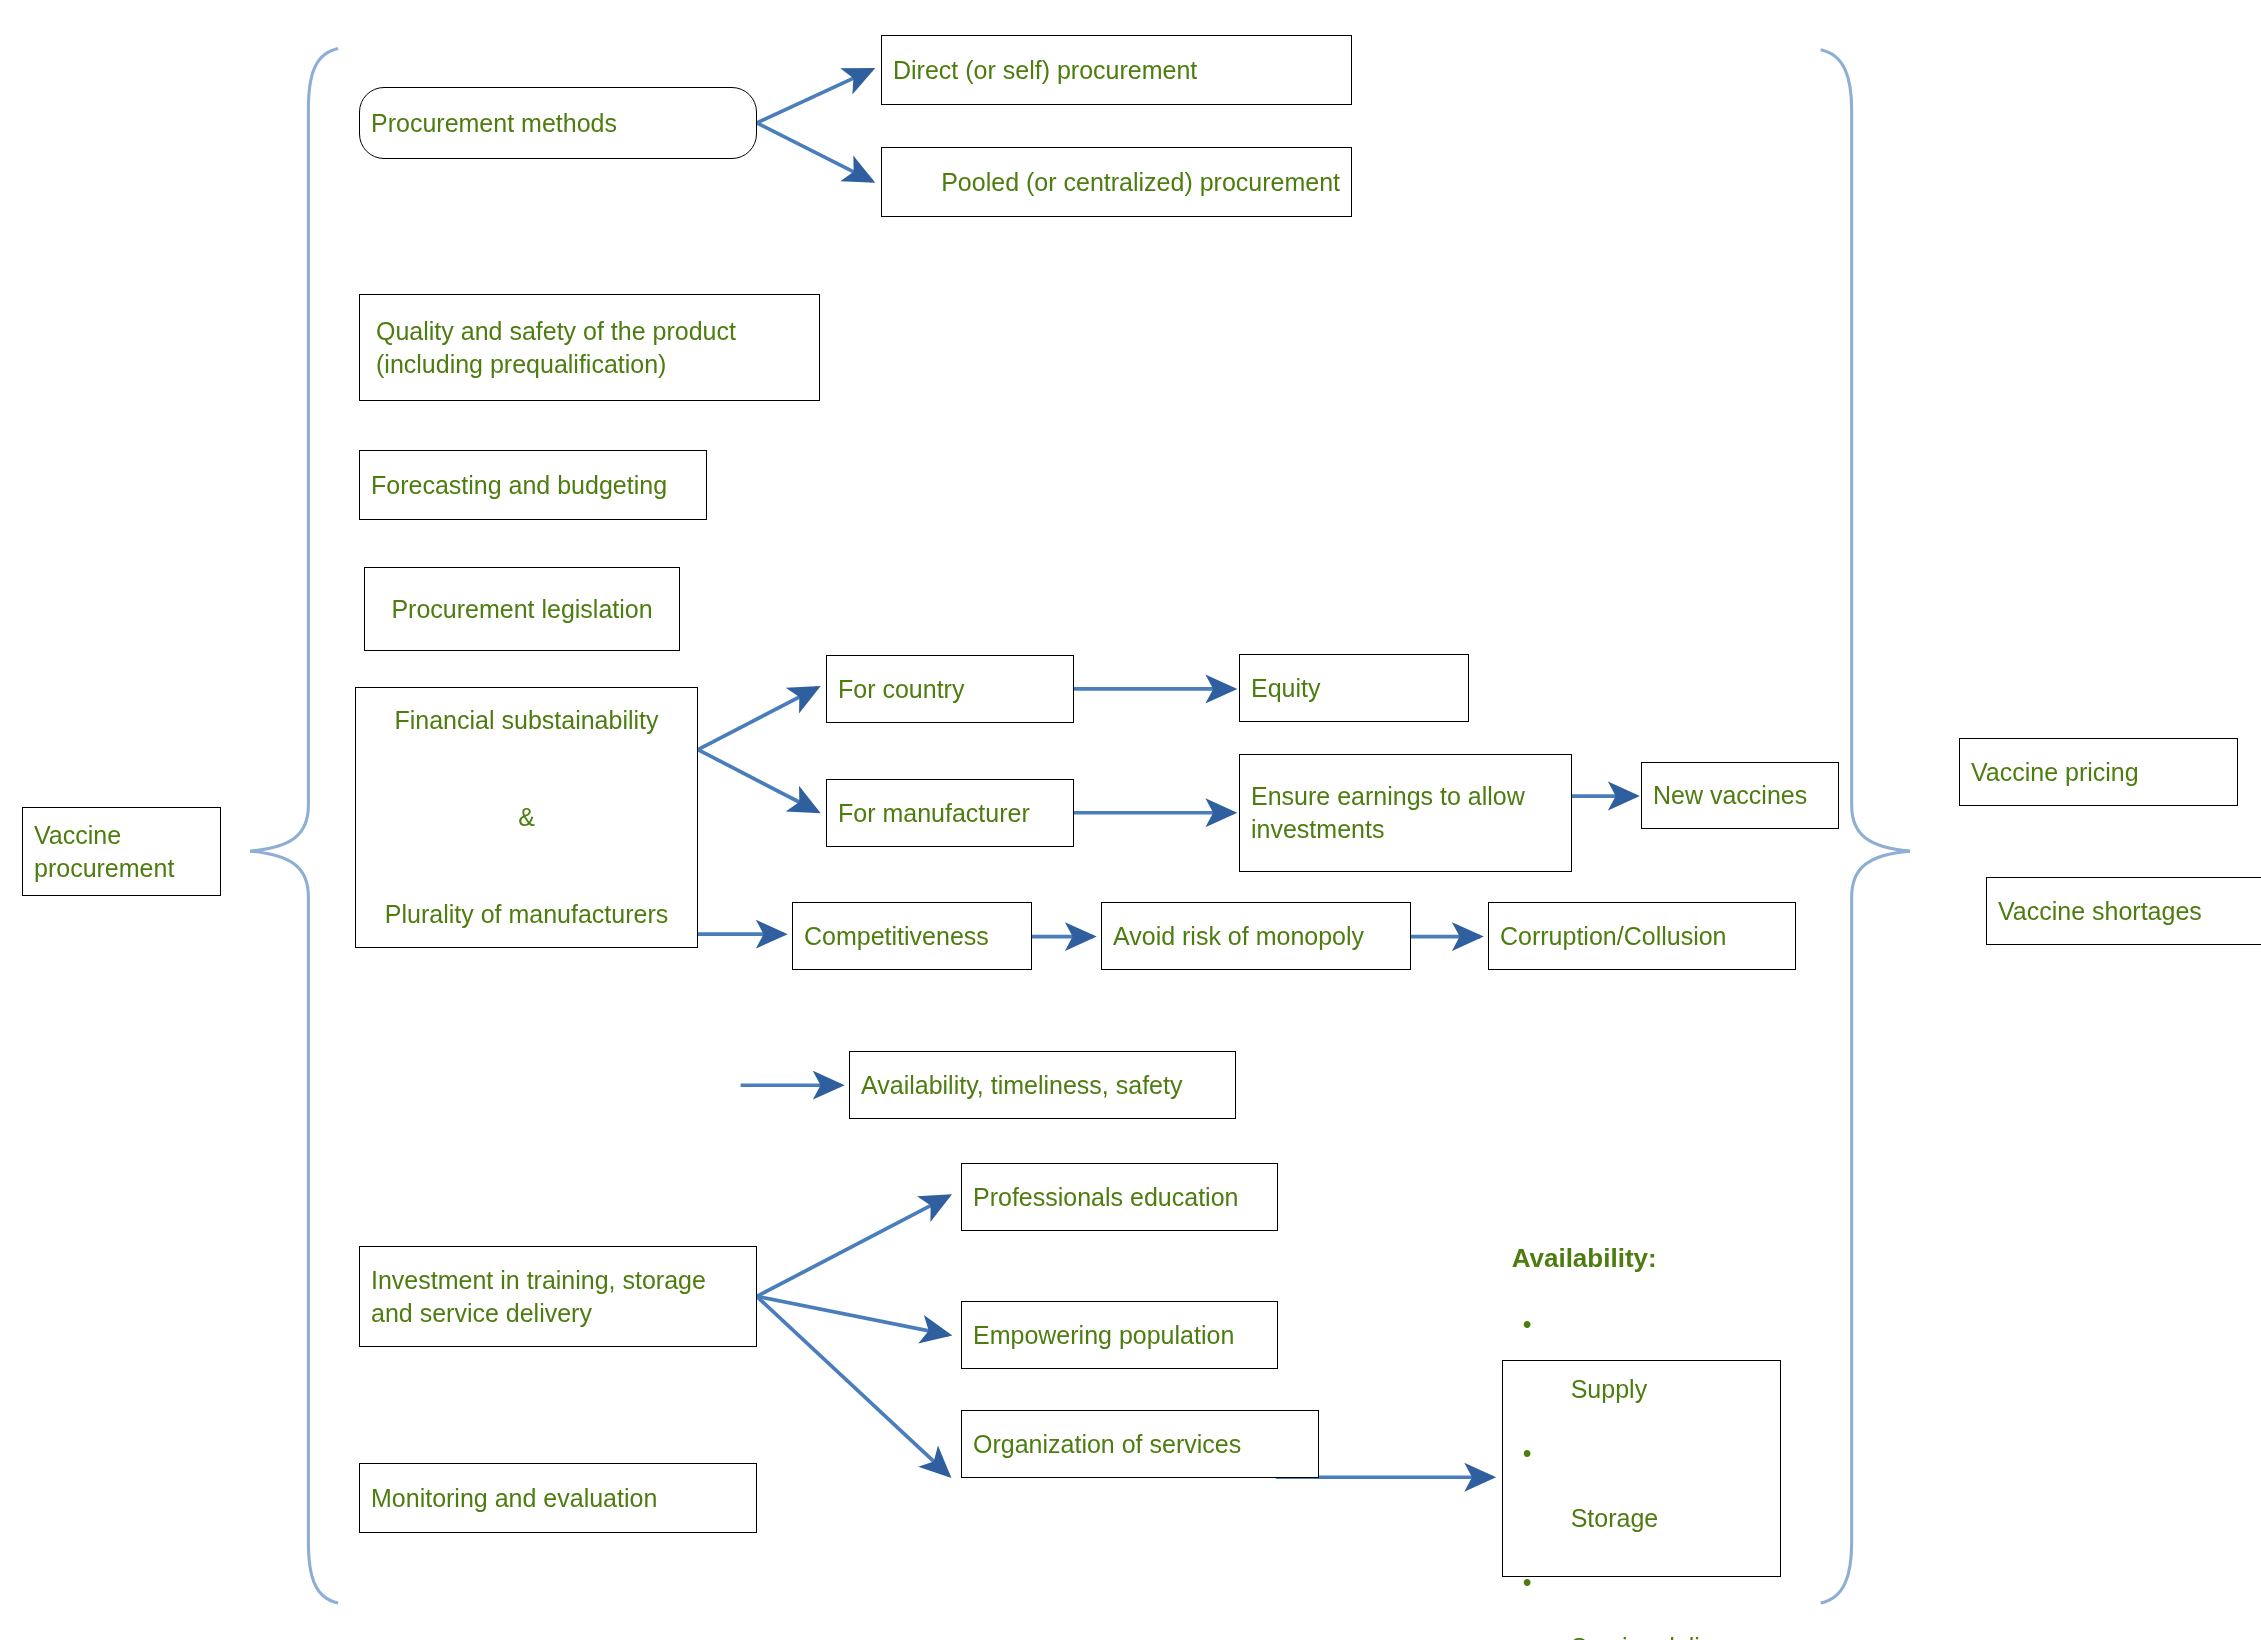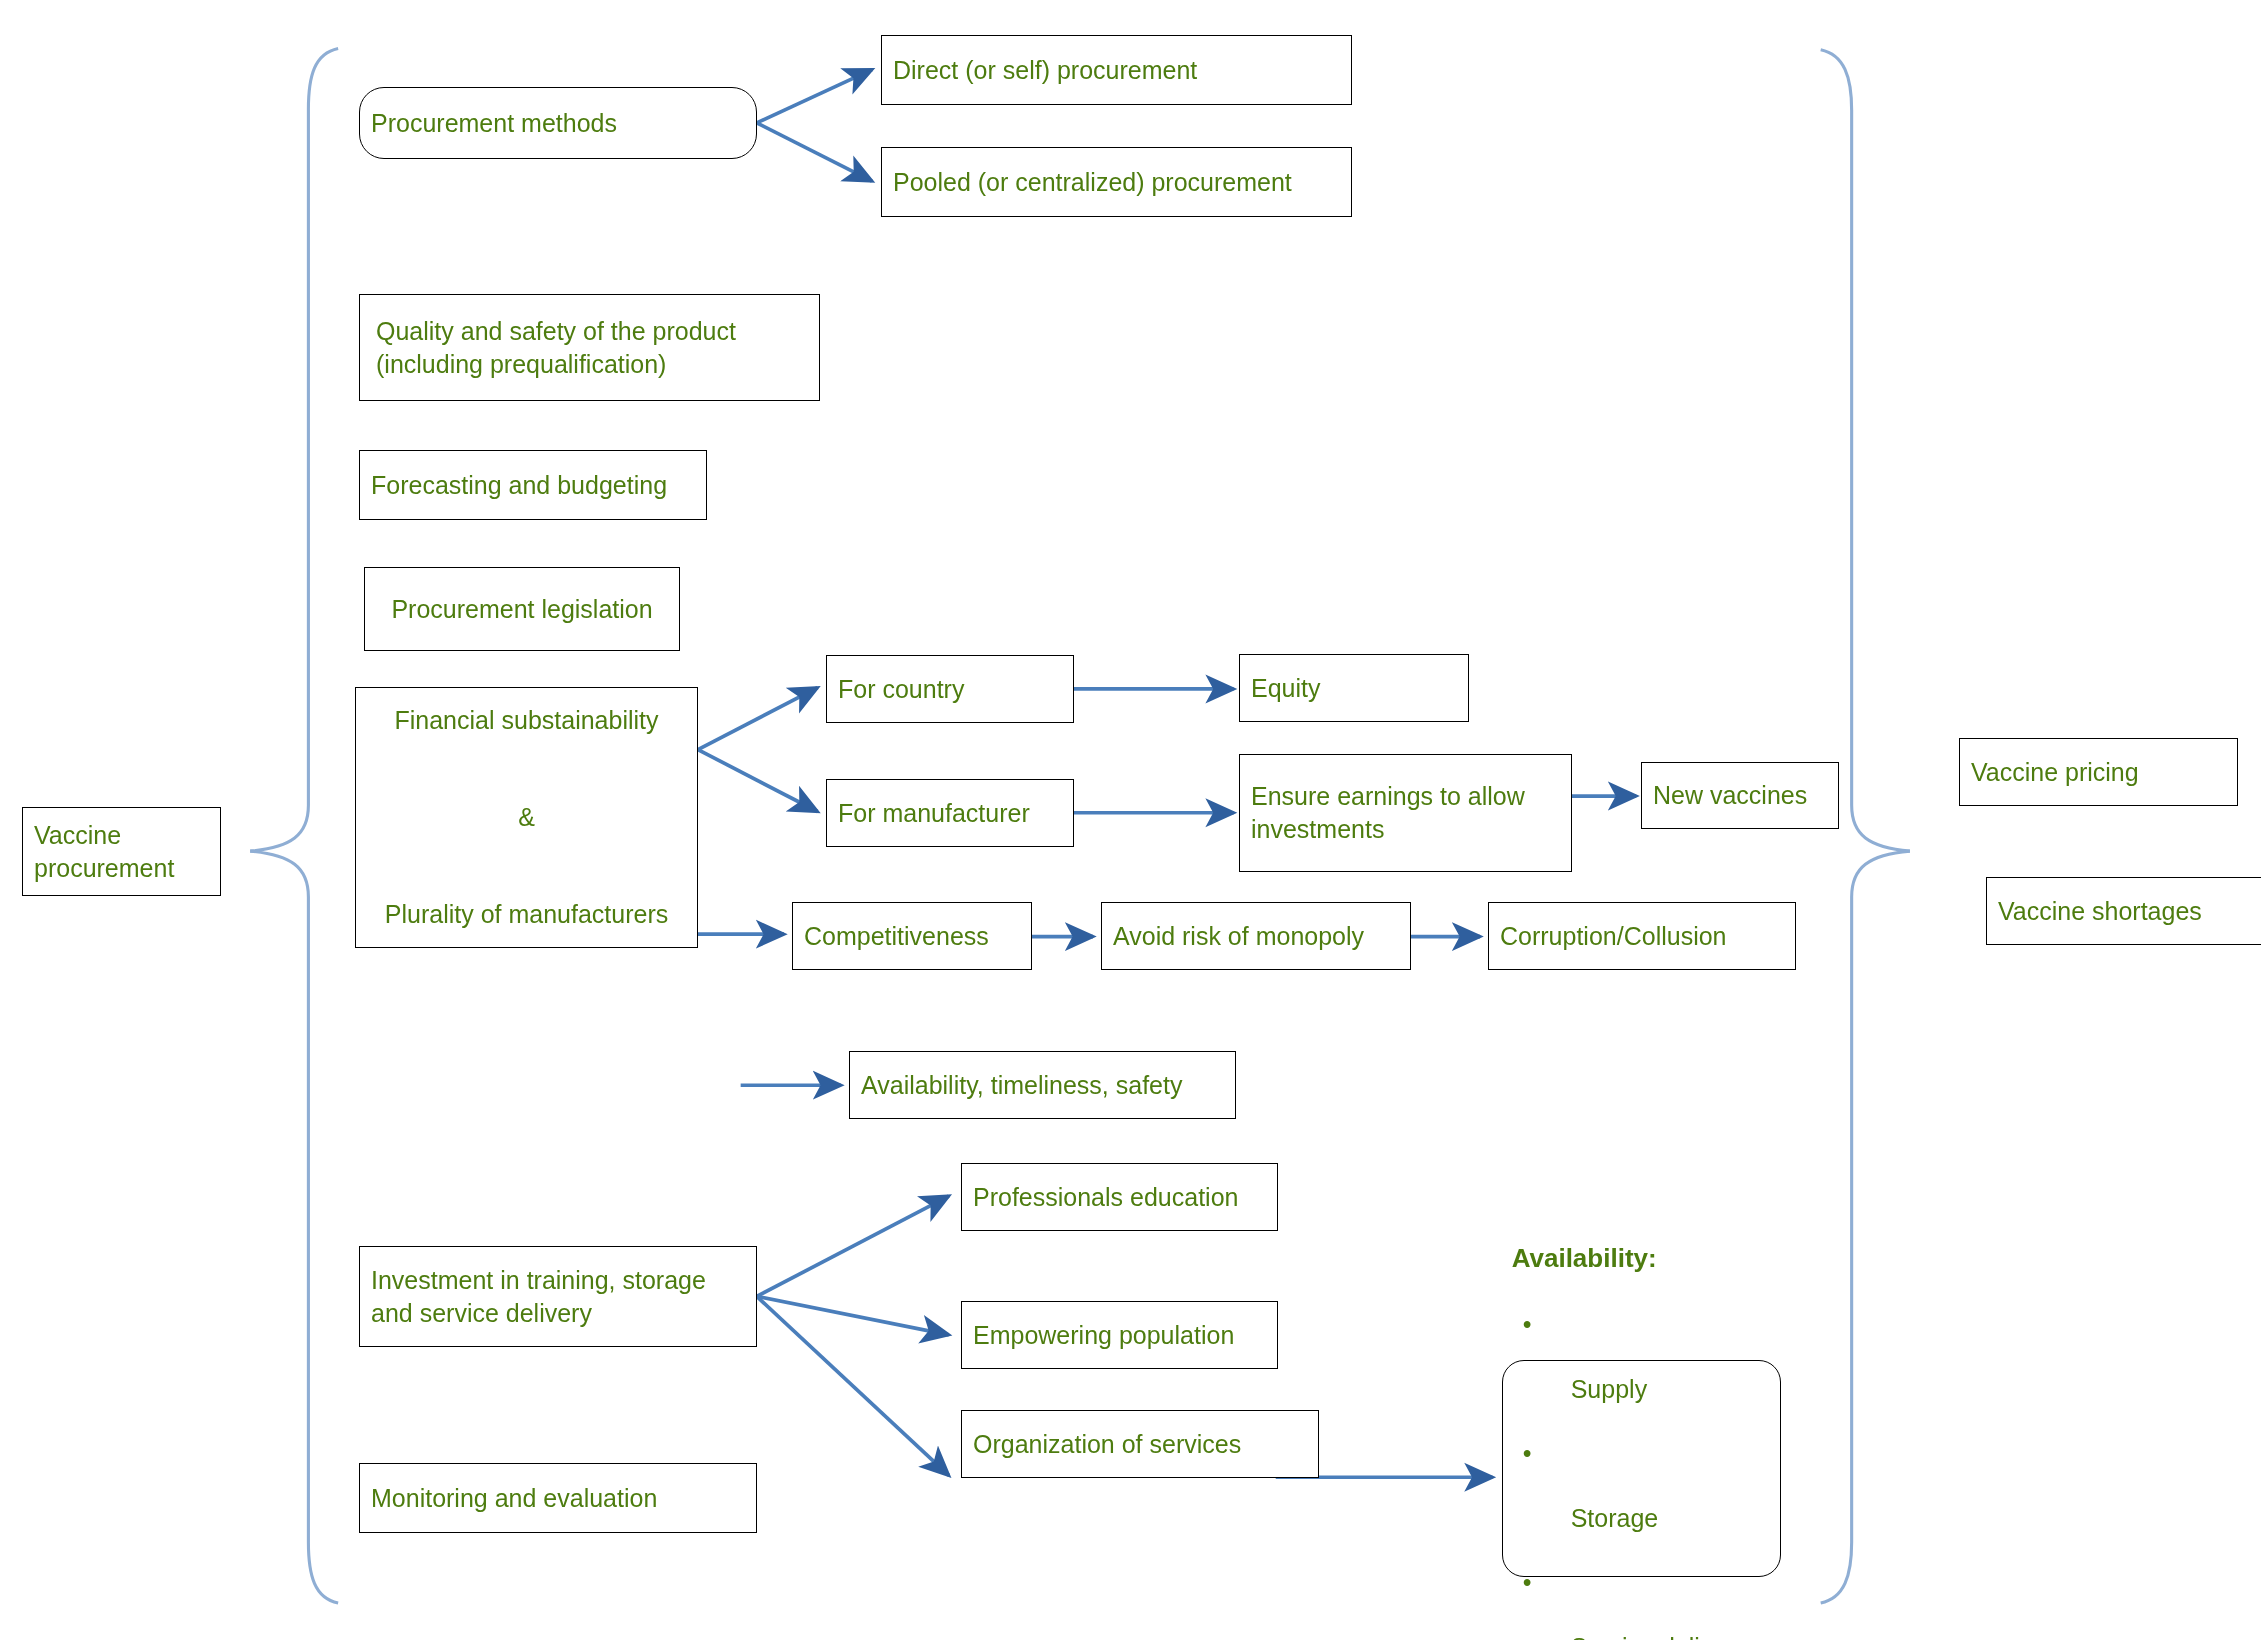--- a/index.html
+++ b/index.html
@@ -125,21 +125,21 @@
   </div>
 
   <div class="box" style="left:359px;top:1463px;width:398px;height:70px;">
     <span>Monitoring  and evaluation</span>
   </div>
 
   <div class="box" style="left:881px;top:35px;width:471px;height:70px;">
     <span>Direct (or self) procurement</span>
   </div>
 
-  <div class="box" style="left:881px;top:147px;width:471px;height:70px;">
+  <div class="box" style="left:881px;top:147px;width:471px;height:70px;align-items:flex-end;">
     <span>Pooled (or centralized) procurement</span>
   </div>
 
   <div class="box" style="left:826px;top:655px;width:248px;height:68px;">
     <span>For country</span>
   </div>
 
   <div class="box" style="left:826px;top:779px;width:248px;height:68px;">
     <span>For manufacturer</span>
   </div>
@@ -178,21 +178,21 @@
   </div>
 
   <div class="box" style="left:961px;top:1301px;width:317px;height:68px;">
     <span>Empowering population</span>
   </div>
 
   <div class="box" style="left:961px;top:1410px;width:358px;height:68px;">
     <span>Organization of services</span>
   </div>
 
-  <div class="box" style="left:1502px;top:1360px;width:279px;height:217px;justify-content:center;padding:11px 8.7px;border-radius:22px;">
+  <div class="box" style="left:1502px;top:1360px;width:279px;height:217px;justify-content:center;padding:11px 8.7px;">
     <div class="avail-title">Availability:</div>
     <ul class="avail-list">
       <li>
         <span class="bullet">•</span>
         <span>Supply</span>
       </li>
       <li>
         <span class="bullet">•</span>
         <span>Storage</span>
       </li>

